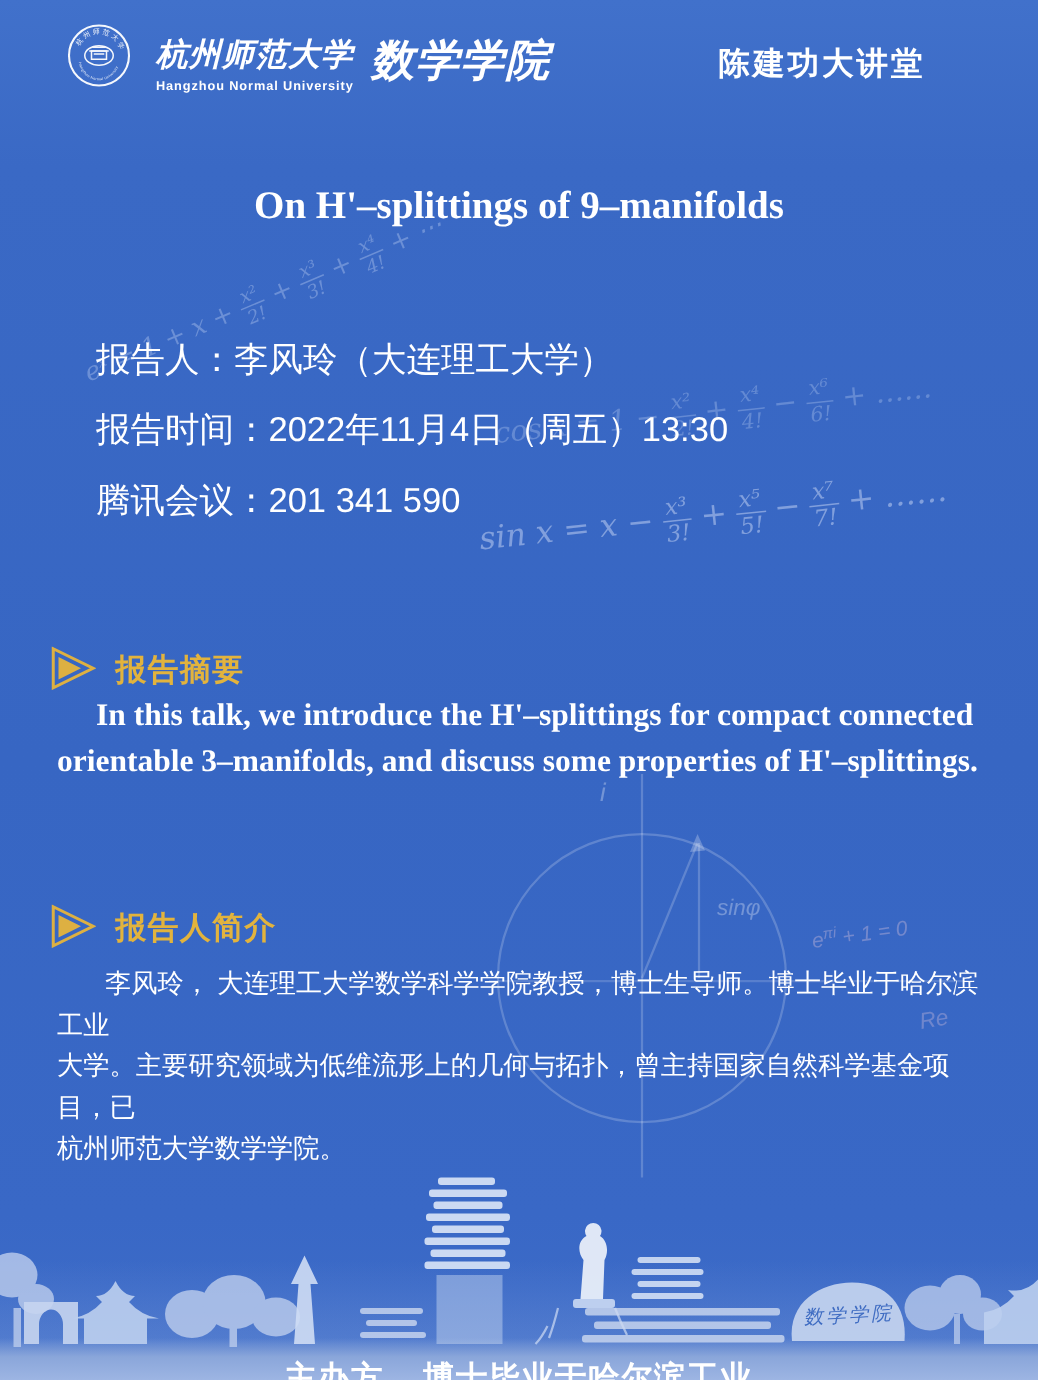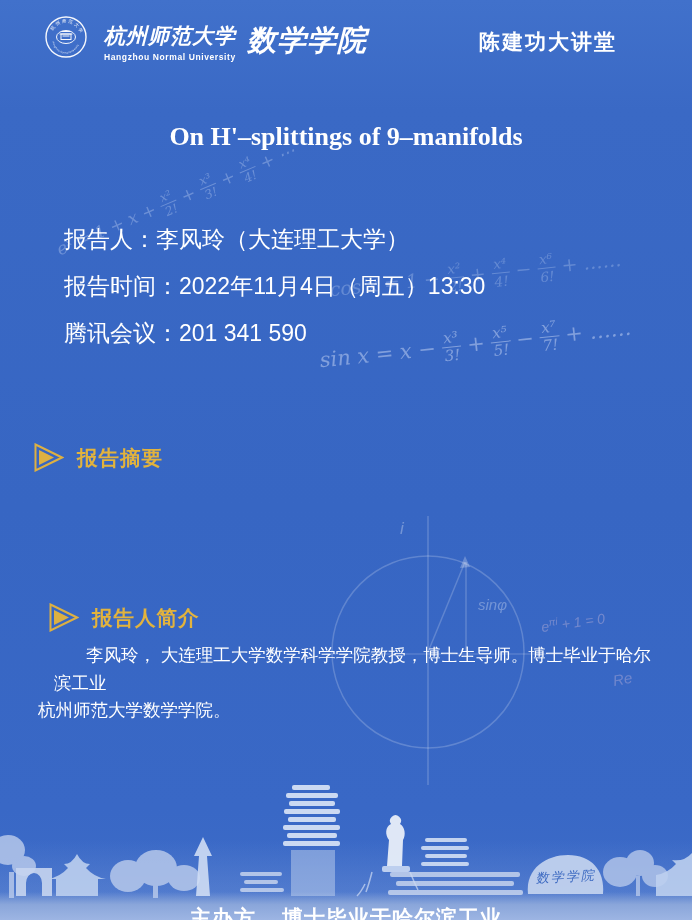--- a/index.html
+++ b/index.html
@@ -18,28 +18,28 @@
              font-style:italic;font-weight:700;font-size:29px;letter-spacing:1px;white-space:nowrap;}
   .series-title{position:absolute;left:479px;top:28px;z-index:2;font-family:"Liberation Serif",serif;
                 font-weight:700;font-size:21px;letter-spacing:2px;white-space:nowrap;}
   
   .talk-title{position:absolute;left:0;top:122px;width:100%;text-align:center;z-index:2;
               font-family:"Liberation Serif",serif;font-weight:700;font-size:26px;}
   .info-lines{position:absolute;left:64px;top:216px;z-index:2;font-size:23px;line-height:47px;white-space:nowrap;}
   
   .section-head{position:absolute;left:34px;display:flex;align-items:center;gap:13px;z-index:2;}
   .section-head .lbl{font-weight:700;font-size:20.5px;color:#e2b33d;letter-spacing:1px;white-space:nowrap;}
-  .head-abstract{top:443px;}
-  .head-bio{top:603px;margin-left:15px;}
+  .head-abstract{top:431px;}
+  .head-bio{top:603px;}
   .abstract-body{position:absolute;left:38px;top:461px;width:622px;z-index:2;
                  font-family:"Liberation Serif",serif;font-weight:700;font-size:21px;line-height:31px;}
   .abstract-body .l1{text-indent:26px;}
   .bio-body{position:absolute;left:38px;top:642px;width:628px;z-index:2;
             font-size:17.5px;line-height:27.5px;}
-  .bio-body .l1{text-indent:32px;margin-left:16px;}
+  .bio-body .l1{text-indent:32px;}
   
   .organizer{position:absolute;left:0;top:904px;width:100%;display:flex;justify-content:center;
              gap:26px;z-index:3;font-weight:700;font-size:21px;letter-spacing:1px;}
   .skyline{position:absolute;left:0;bottom:0;z-index:1;}
   
   .deco{position:absolute;z-index:1;font-family:"DejaVu Serif",serif;font-style:italic;
         white-space:nowrap;pointer-events:none;}
   .deco .ftok{margin:0 3px;}
   .frac{display:inline-flex;flex-direction:column;align-items:center;vertical-align:middle;
         margin:0 3px;line-height:1;}
@@ -138,30 +138,35 @@
     <div>腾讯会议：201 341 590</div>
   </div>
 
   <div class="section-head head-abstract">
     <svg width="30" height="29" viewBox="0 0 30 29">
       <polygon points="1.5,1.5 28,14.5 1.5,27.5" fill="none" stroke="#ddb042" stroke-width="2"></polygon>
       <polygon points="5,7 20,14.5 5,22" fill="#ddb042"></polygon>
     </svg>
     <span class="lbl">报告摘要</span>
   </div>
+  <div class="abstract-body">
+    <div class="l1">In this talk, we introduce the H'–splittings for compact connected</div>
+    <div>orientable 3–manifolds, and discuss some properties of H'–splittings.</div>
+  </div>
 
   <div class="section-head head-bio">
     <svg width="30" height="29" viewBox="0 0 30 29">
       <polygon points="1.5,1.5 28,14.5 1.5,27.5" fill="none" stroke="#ddb042" stroke-width="2"></polygon>
       <polygon points="5,7 20,14.5 5,22" fill="#ddb042"></polygon>
     </svg>
     <span class="lbl">报告人简介</span>
   </div>
   <div class="bio-body">
     <div class="l1">李风玲，  大连理工大学数学科学学院教授，博士生导师。博士毕业于哈尔滨工业</div>
+    <div>大学。主要研究领域为低维流形上的几何与拓扑，曾主持国家自然科学基金项目，已</div>
     <div>杭州师范大学数学学院。</div>
   </div>
 
   <div class="organizer">
     <span>主办方</span>
     <span>博士毕业于哈尔滨工业</span>
   </div>
 
   <svg class="skyline" width="692" height="140" viewBox="0 0 692 140">
     <defs>

